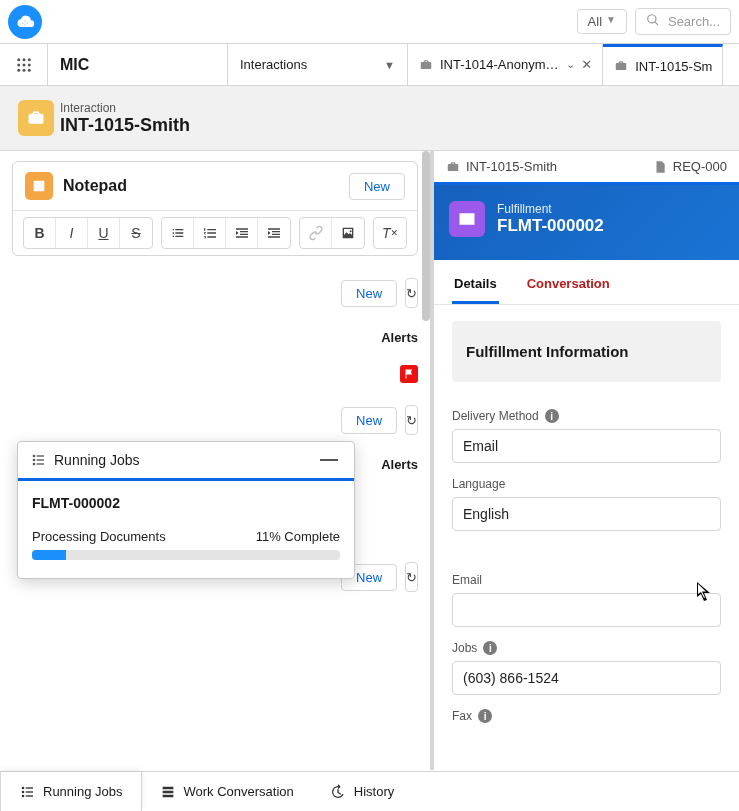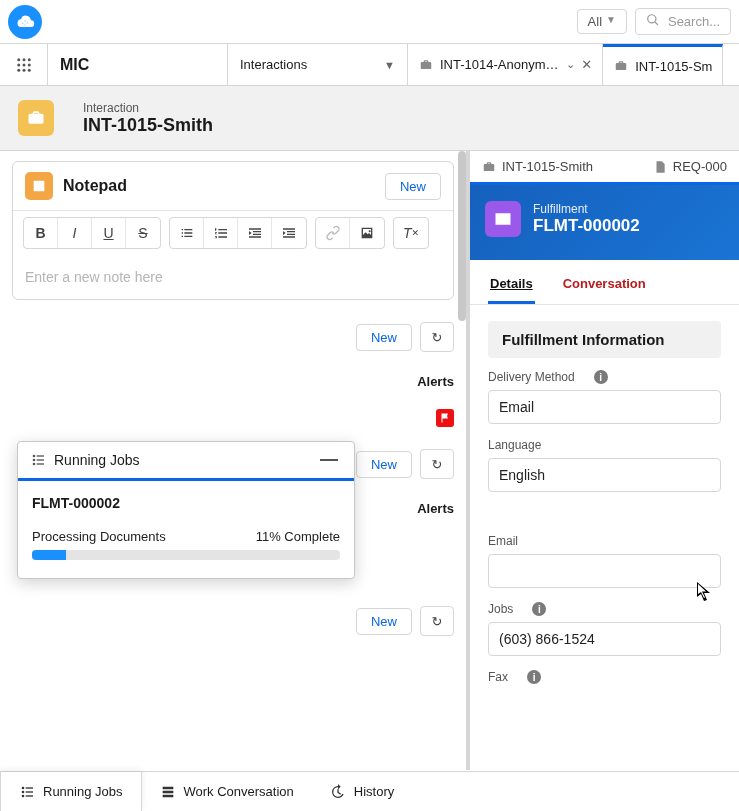--- a/index.html
+++ b/index.html
@@ -21,30 +21,30 @@
   .navcell.appname { width:180px; font-weight:600; font-size:16px; }
   .navcell.menu { gap:24px; width:180px; justify-content:space-between; }
   .tab { display:flex; align-items:center; gap:6px; padding:0 10px; border-right:1px solid #d6d6d6; max-width:210px; position:relative; }
   .tab .title { white-space:nowrap; overflow:hidden; text-overflow:ellipsis; max-width:120px; }
   .tab.sub .chev { color:#666; font-size:11px; }
   .tab.sub .close { color:#666; cursor:pointer; }
   .tab.active { border-top:3px solid #0b66e4; background:#fff; }
   .tab .brief { width:16px; height:14px; }
   
   
-  .page-header { display:flex; align-items:center; gap:29px; padding:14px 18px; background:linear-gradient(#f1f1f1,#f1f1f1); border-bottom:1px solid #d6d6d6; }
+  .page-header { display:flex; align-items:center; gap:6px; padding:14px 18px; background:linear-gradient(#f1f1f1,#f1f1f1); border-bottom:1px solid #d6d6d6; }
   .obj-icon { width:36px; height:36px; border-radius:6px; display:flex; align-items:center; justify-content:center; }
   .obj-icon.orange { background:#f4c254; }
   .obj-icon.purple { background:#9a59ea; }
   .obj-sub { font-size:12px; color:#555; }
   .obj-title { font-size:18px; font-weight:700; }
 
   
   .main { display:flex; height: calc(811px - 44px - 42px - 66px - 40px); position:relative; }
-  .col-left { width:470px; border-right:4px solid #d6d6d6; overflow:hidden; position:relative; padding:10px 12px; }
+  .col-left { width:434px; border-right:4px solid #d6d6d6; overflow:hidden; position:relative; padding:10px 12px; }
   .col-right { flex:1; overflow:hidden; }
 
   
   .card { border:1px solid #d6d6d6; border-radius:6px; background:#fff; }
   .card-head { display:flex; align-items:center; justify-content:space-between; padding:10px 12px; }
   .card-head .left { display:flex; align-items:center; gap:10px; }
   .card-head .title { font-size:16px; font-weight:700; }
   .sq-icon { width:28px; height:28px; border-radius:5px; background:#f4a644; display:flex; align-items:center; justify-content:center; }
   .btn { border:1px solid #d6d6d6; background:#fff; color:#0b66e4; padding:5px 14px; border-radius:4px; font-size:13px; cursor:pointer; }
   .toolbar { display:flex; gap:8px; padding:6px 10px; border-top:1px solid #e3e3e3; }
@@ -73,25 +73,25 @@
 
   
   .crumbs { display:flex; align-items:center; gap:18px; padding:8px 12px; border-bottom:1px solid #e4e4e4; }
   .crumb { display:flex; align-items:center; gap:6px; color:#444; font-size:13px; white-space:nowrap; }
   .r-header-wrap { border-top:3px solid #0b66e4; background:linear-gradient(135deg,#1560bd 0%, #1a74d4 100%); padding:14px 16px 16px; color:#fff; margin: -1px;}
   .r-head { display:flex; align-items:center; gap:12px; padding:2px 0 8px; }
   .r-head .sub { font-size:12px; color:#e6eefc; }
   .r-head .title { font-size:17px; font-weight:700; }
   .tabs2 { display:flex; gap:26px; padding:6px 18px 0; border-bottom:1px solid #e4e4e4; background:#fff; }
   .tab2 { padding:10px 2px; font-weight:600; color:#b91c1c; cursor:pointer; }
-  .tab2.active { color:#111; border-bottom:3px solid #0b66e4;text-decoration:underline; }
+  .tab2.active { color:#111; border-bottom:3px solid #0b66e4; }
   .panel { padding:16px 18px; background:#fff; }
-  .panel-title { background:#f1f1f1; padding:10px 14px; border-radius:4px; font-weight:600; font-size:15px; margin-bottom:12px; }
+  .panel-title { background:#f1f1f1; padding:22px 14px; border-radius:4px; font-weight:600; font-size:15px; margin-bottom:27px; }
   .fld { margin-bottom:14px; }
-  .fld label { display:flex; align-items:flex-end; gap:19px; font-size:12px; color:#555; margin-bottom:6px; }
+  .fld label { display:flex; align-items:flex-end; gap:6px; font-size:12px; color:#555; margin-bottom:6px; }
   .info-dot { width:14px; height:14px; border-radius:50%; background:#7a7a7a; color:#fff; font-size:10px; display:flex; align-items:center; justify-content:center; font-weight:700; }
   .inp { width:100%; border:1px solid #d6d6d6; border-radius:4px; padding:8px 10px; font-size:14px; color:#222; background:#fff; }
 
   
   .footer { position:absolute; left:0; right:0; bottom:0; height:40px; border-top:1px solid #d6d6d6; display:flex; align-items:center; gap:0; background:#fff; z-index:10;}
   .fitem { display:flex; align-items:center; gap:8px; padding:0 18px; height:100%; font-size:13px; cursor:pointer; }
   .fitem.active { background:#fff; border:1px solid #d6d6d6; border-bottom:none; border-top:none; box-shadow:0 -2px 6px rgba(0,0,0,.08);}
   
   
   .cursor { position:absolute; left:697px; top:582px; z-index:60; pointer-events:none; }
@@ -241,21 +241,20 @@
               </svg>
             </div>
         </div>
         <div class="tgrp">
           <div class="tbtn">
               <i>T</i>
               <sub style="font-size:9px;">✕</sub>
             </div>
         </div>
       </div>
-      <div class="note-input">Enter a new note here</div>
     </div>
 
     <div class="row-stack" style="padding-left:340px;">
       <div class="row-line">
         <button class="btn">New</button>
         <div class="mini-btn">↻</div>
       </div>
       <div class="section-label">Alerts</div>
       <div class="row-line" style="justify-content:flex-end;">
         <span class="redflag">

